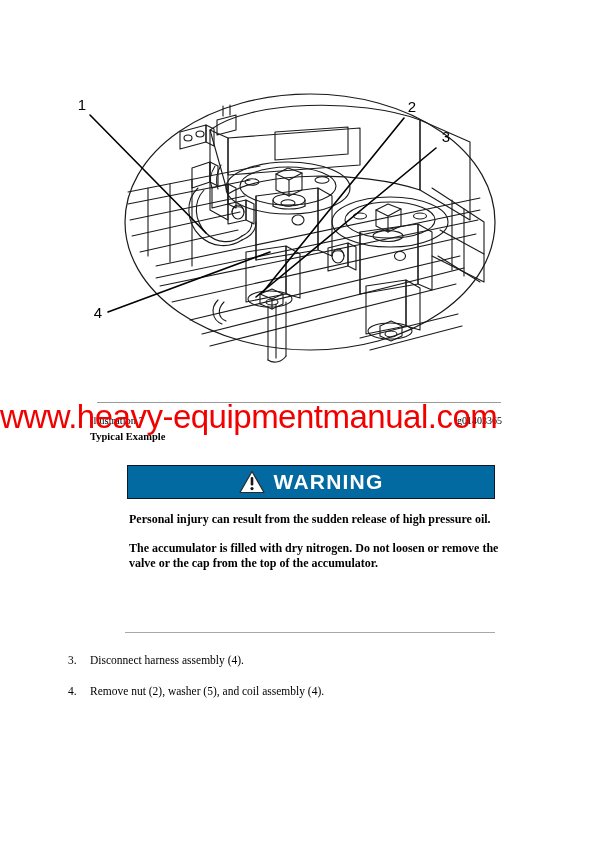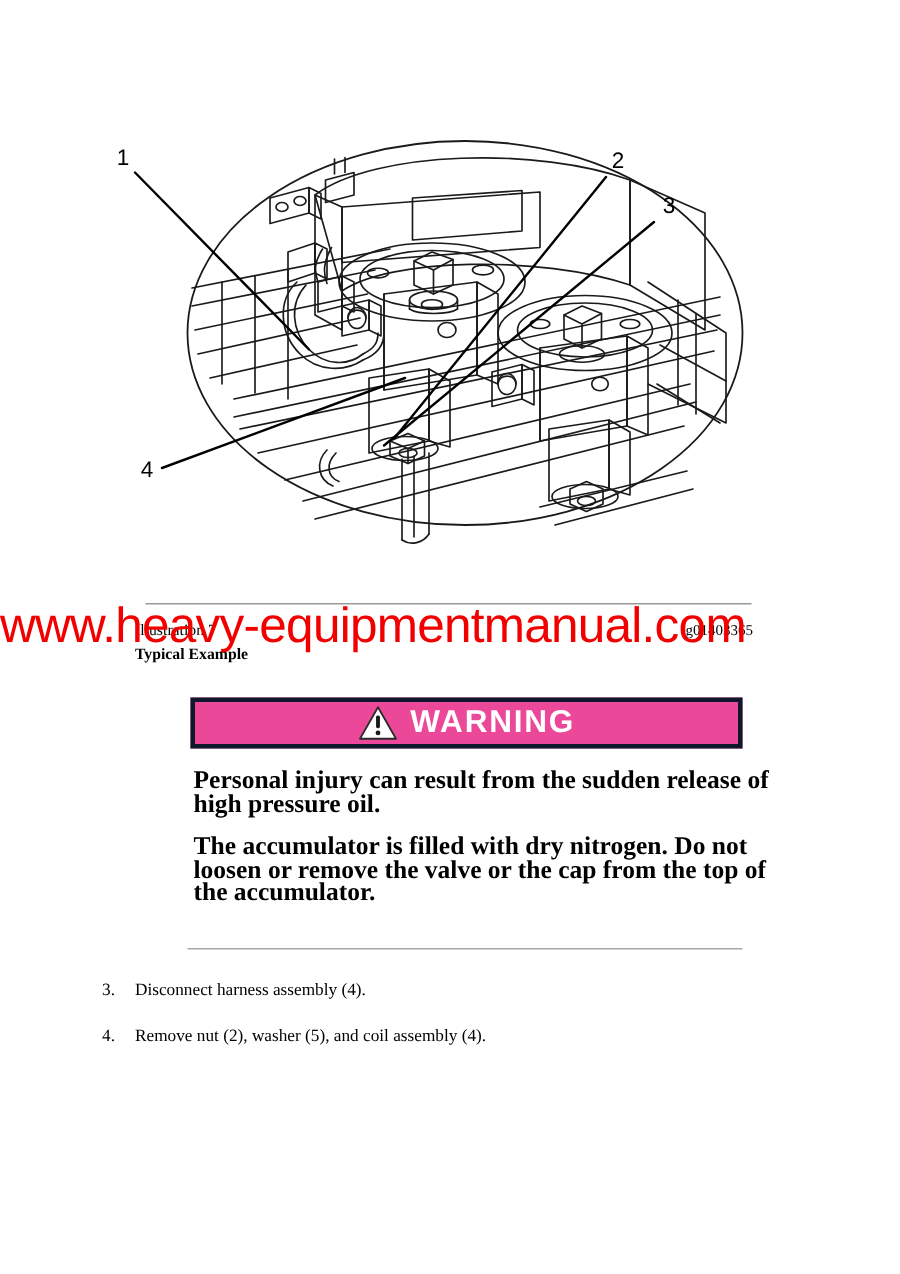--- a/index.html
+++ b/index.html
@@ -87,22 +87,22 @@
     font-weight: bold;
   }
 
   
   .warning-banner {
     position: absolute;
     left: 127px;
     top: 465px;
     width: 368px;
     height: 34px;
-    background: #ec4899;
-    border: 3px solid #0f172a;
+    background: #0369a1;
+    border: 1px solid #0f172a;
     box-sizing: border-box;
     display: flex;
     align-items: center;
     justify-content: center;
     gap: 9px;
   }
   .warn-tri {
     display: block;
   }
   .warning-word {
@@ -114,21 +114,21 @@
   }
 
   
   .warn-body {
     position: absolute;
     left: 129px;
     top: 512px;
     width: 388px;
     font-family: "Liberation Serif", serif;
     font-weight: bold;
-    font-size: 17px;
+    font-size: 12px;
     line-height: 15.5px;
   }
   .warn-body p {
     margin: 0 0 13px 0;
   }
   .warn-body p:last-child {
     margin-bottom: 0;
   }
 
   

